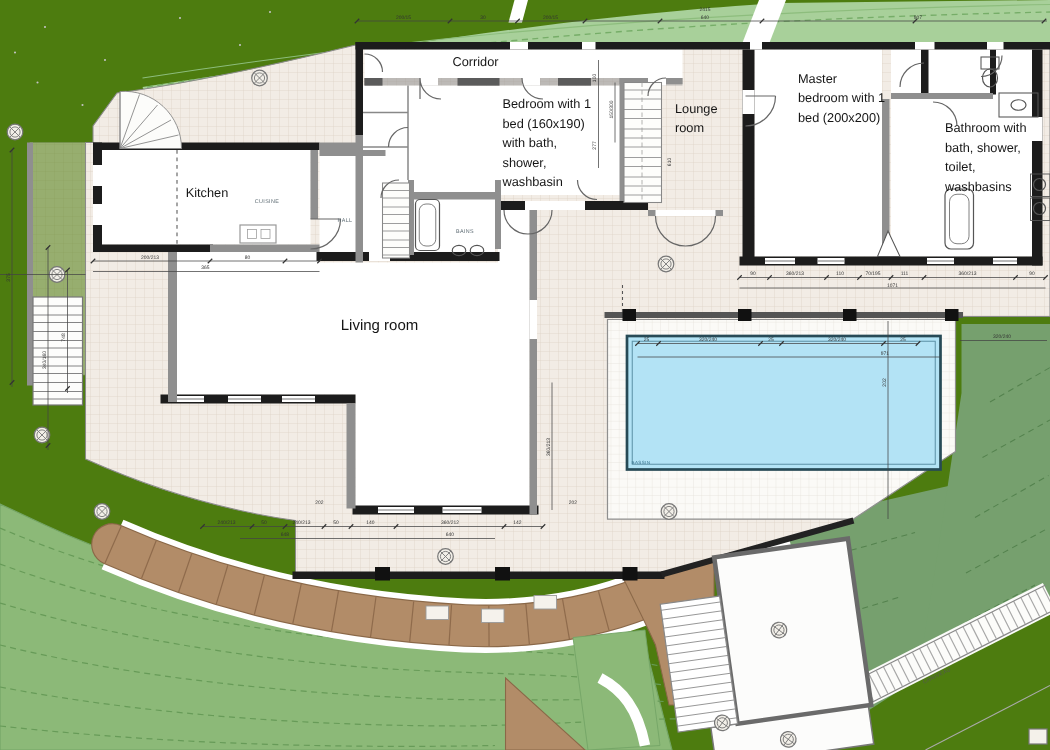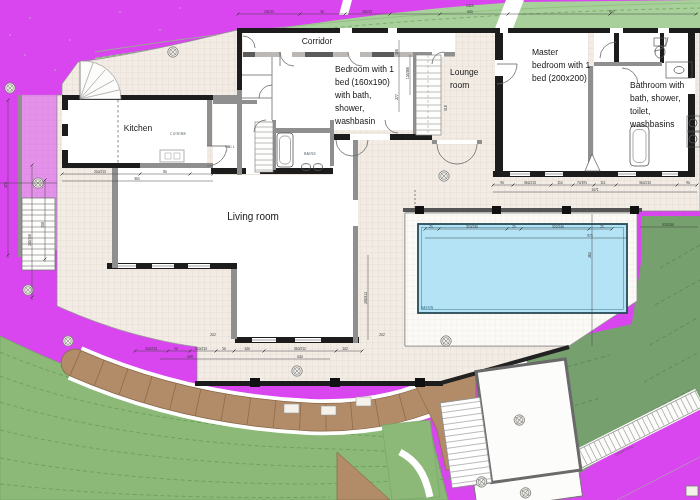--- a/index.html
+++ b/index.html
@@ -1,16 +1,16 @@
 <!DOCTYPE html>
 <html><head>
 <meta charset="utf-8">
 <style>
   html,body{margin:0;padding:0;background:#fff}
-  .stage{width:700px;height:500px;position:relative;overflow:hidden;background:#d946ef}
+  .stage{width:700px;height:500px;position:relative;overflow:hidden;background:#4d7c0f}
   svg{display:block}
   .room{font-family:"Liberation Sans",sans-serif;font-size:8.5px;fill:#151515}
   .room-big{font-family:"Liberation Sans",sans-serif;font-size:10px;fill:#151515}
   .dim{font-family:"Liberation Sans",sans-serif;font-size:3.3px;fill:#333}
   .ann{font-family:"Liberation Sans",sans-serif;font-size:3.6px;fill:#5c6a72;letter-spacing:.25px}
 </style>
 </head>
 <body>
 
 <div class="stage">

